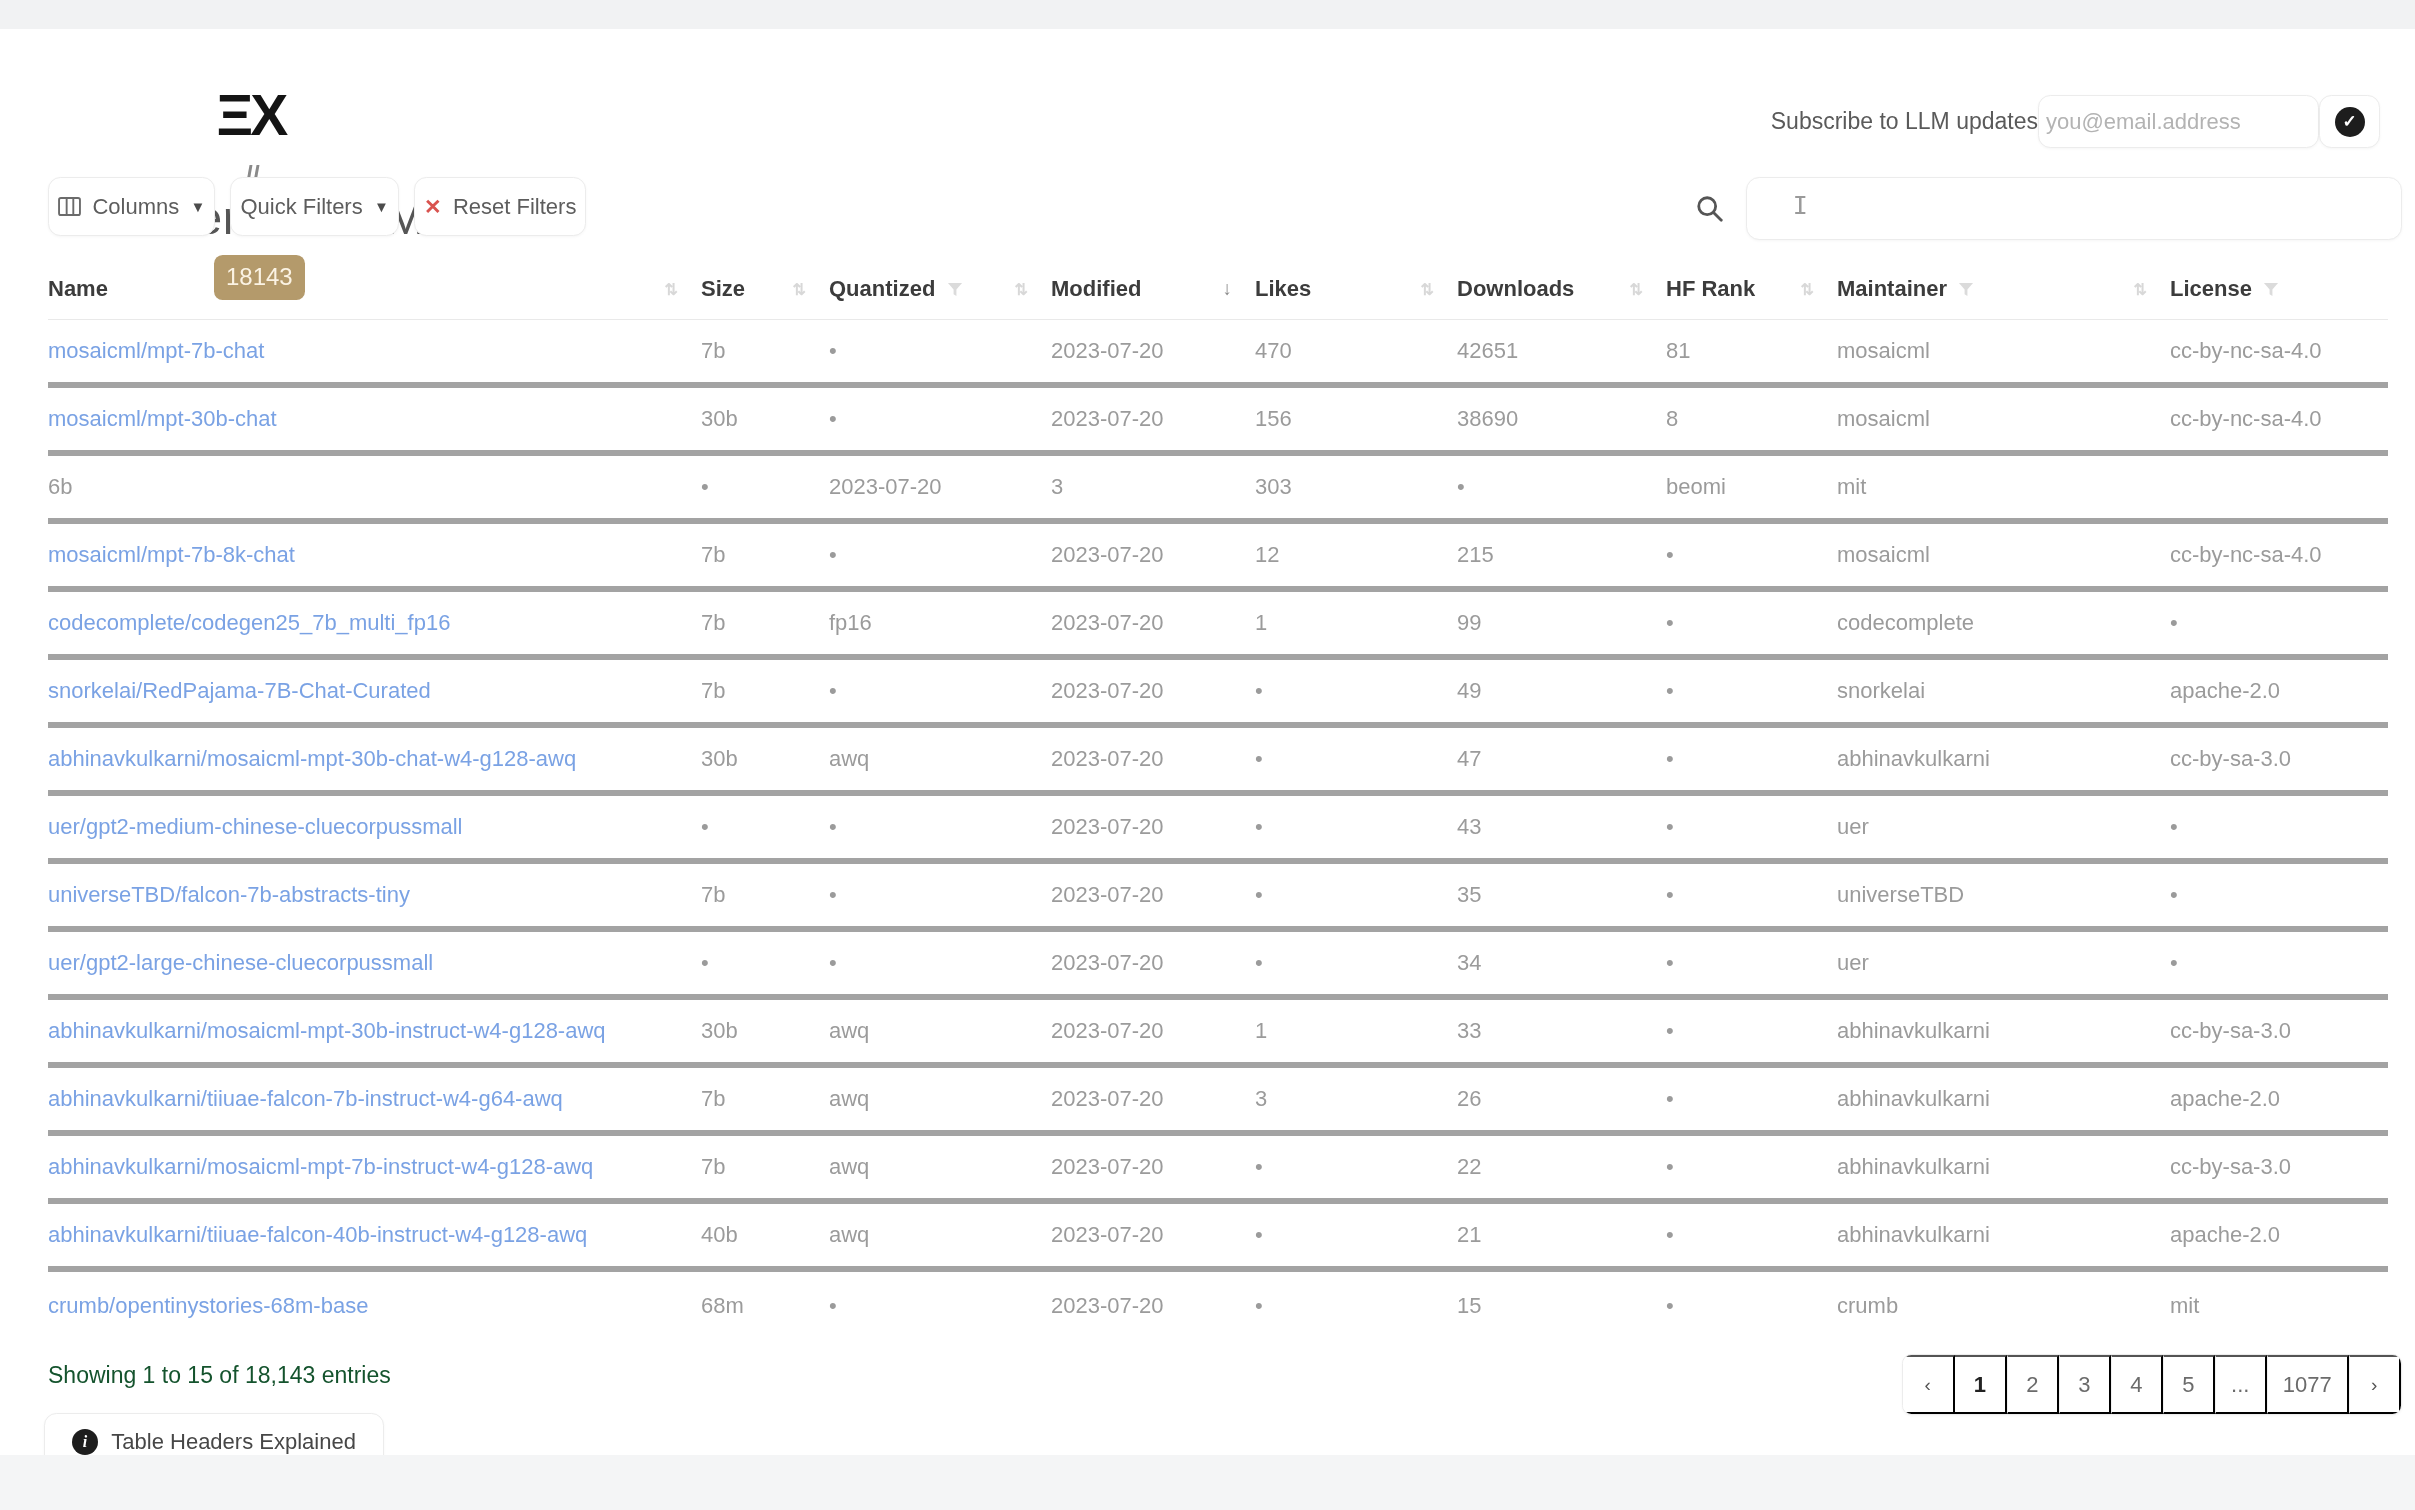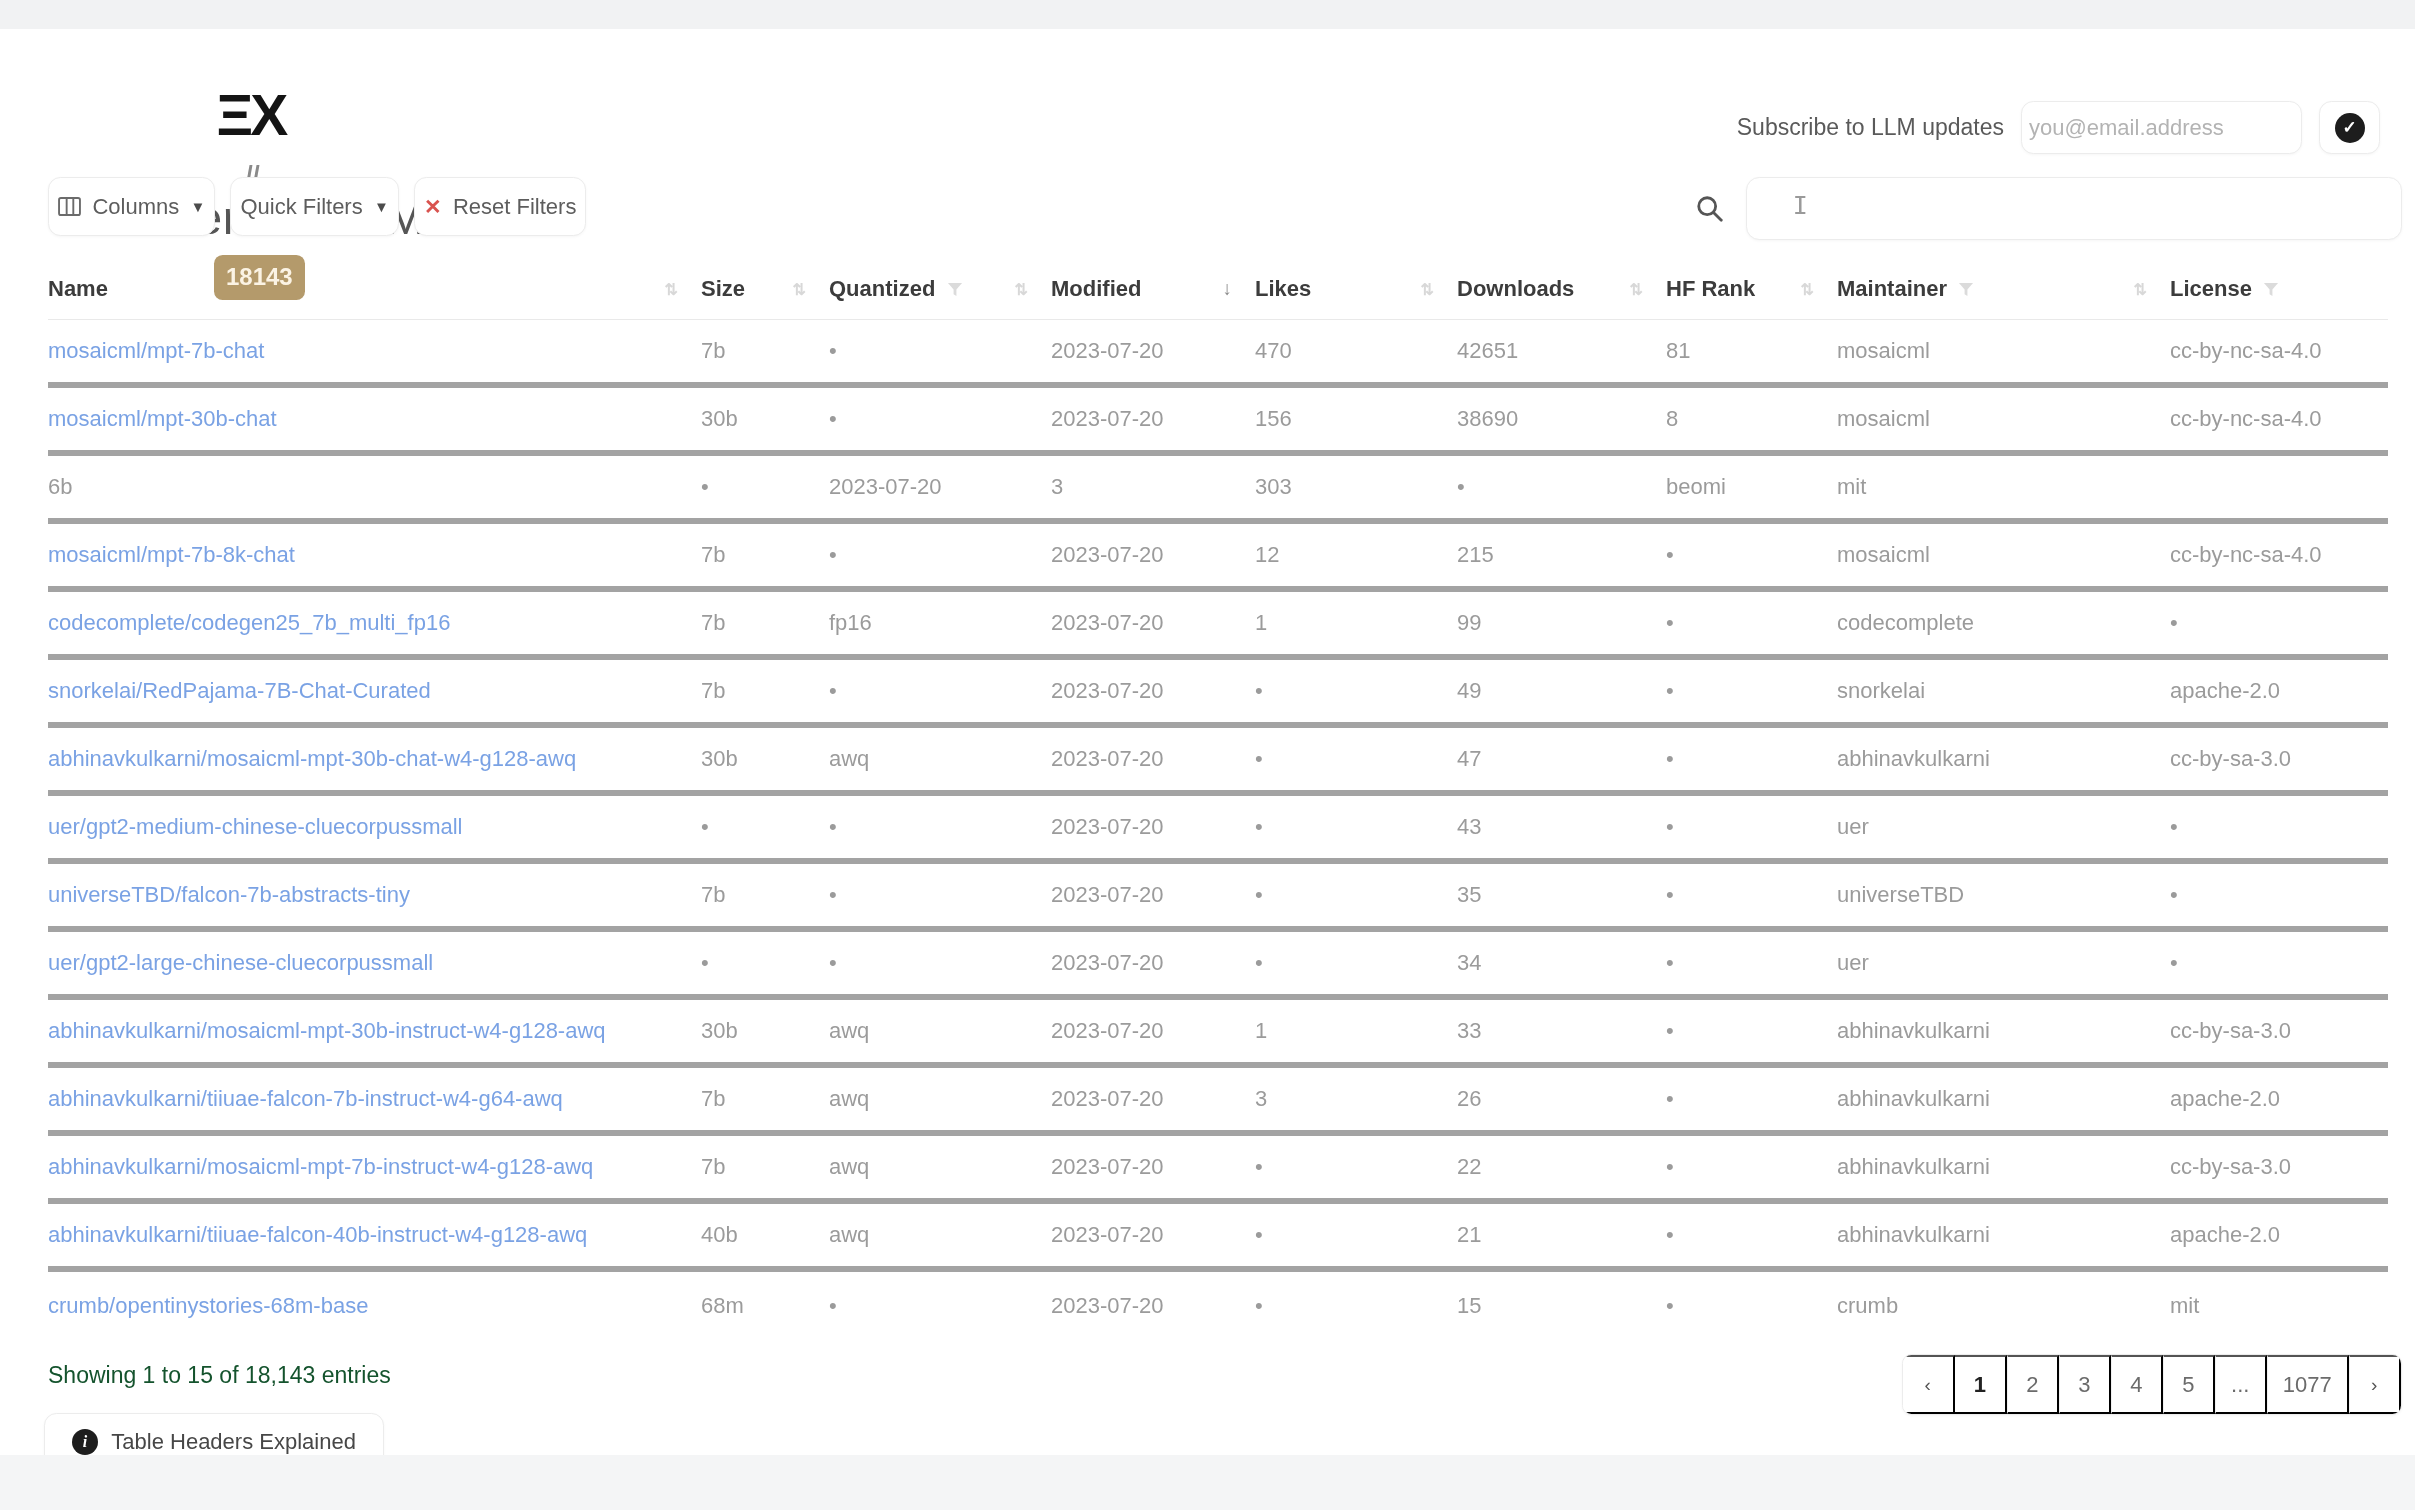--- a/index.html
+++ b/index.html
@@ -13,25 +13,25 @@
   }
   .top-strip { position:absolute; top:0; left:0; right:0; height:28.5px; background:#f1f2f3; }
   .bottom-strip { position:absolute; bottom:0; left:0; right:0; height:55px; background:#f4f5f6; }
 
   
   .brand { position:absolute; left:52px; top:82px; display:flex; align-items:center;flex-direction:column; }
   .logo { font-size:57px; font-weight:800; color:#141414; letter-spacing:-2.9px; }
   .slashes { font-size:25px; color:#8a8a8a; margin:13.3px 9.5px 0 13.3px; font-weight:700; }
   .title { font-size:47px; color:#565656; font-weight:500; letter-spacing:0.5px; }
   .badge {
-    background:#b49a6b; color:#fbf3e4; font-weight:700; font-size:24px;
+    background:#b49a6b; color:#fbf3e4; font-weight:400; font-size:24px;
     padding:8.6px 12.4px; border-radius:8.6px; margin:9.5px 0 0 17px;
   }
 
-  .subscribe { position:absolute; right:36px; top:101px; display:flex; align-items:center; gap:17px; }
+  .subscribe { position:absolute; right:36px; top:95px; display:flex; align-items:center; }
   .subscribe-label { font-size:23px; color:#5a5a5a; }
   .email-input {
     width:281px; height:53px; border:1px solid #ececec; border-radius:12.4px;
     padding:0 7px; font-size:22px; color:#555; outline:none; background:#fff;
     box-shadow:0 1px 2.9px rgba(0,0,0,0.04); font-family:"Liberation Sans", sans-serif;
   }
   .email-input::placeholder { color:#b3b3b3; }
   .subscribe-btn {
     width:61px; height:53px; border:1px solid #ececec; border-radius:12.4px; background:#fff;
     display:flex; align-items:center; justify-content:center; cursor:pointer;

